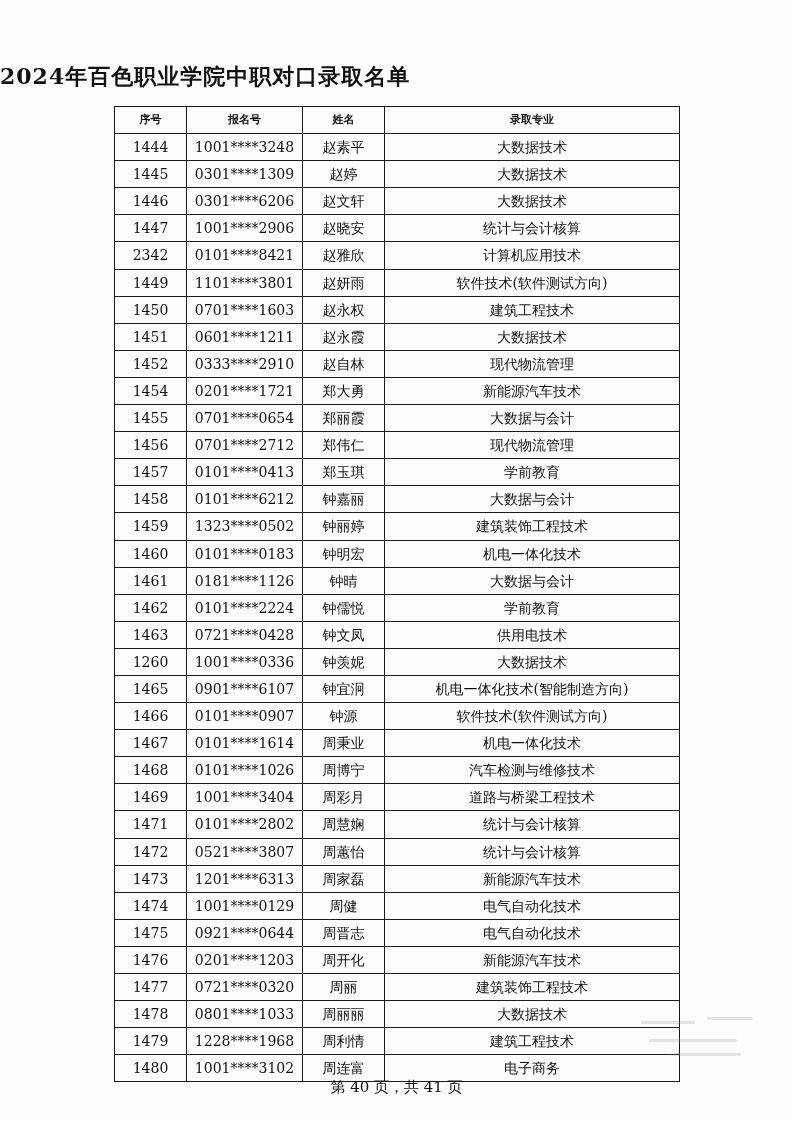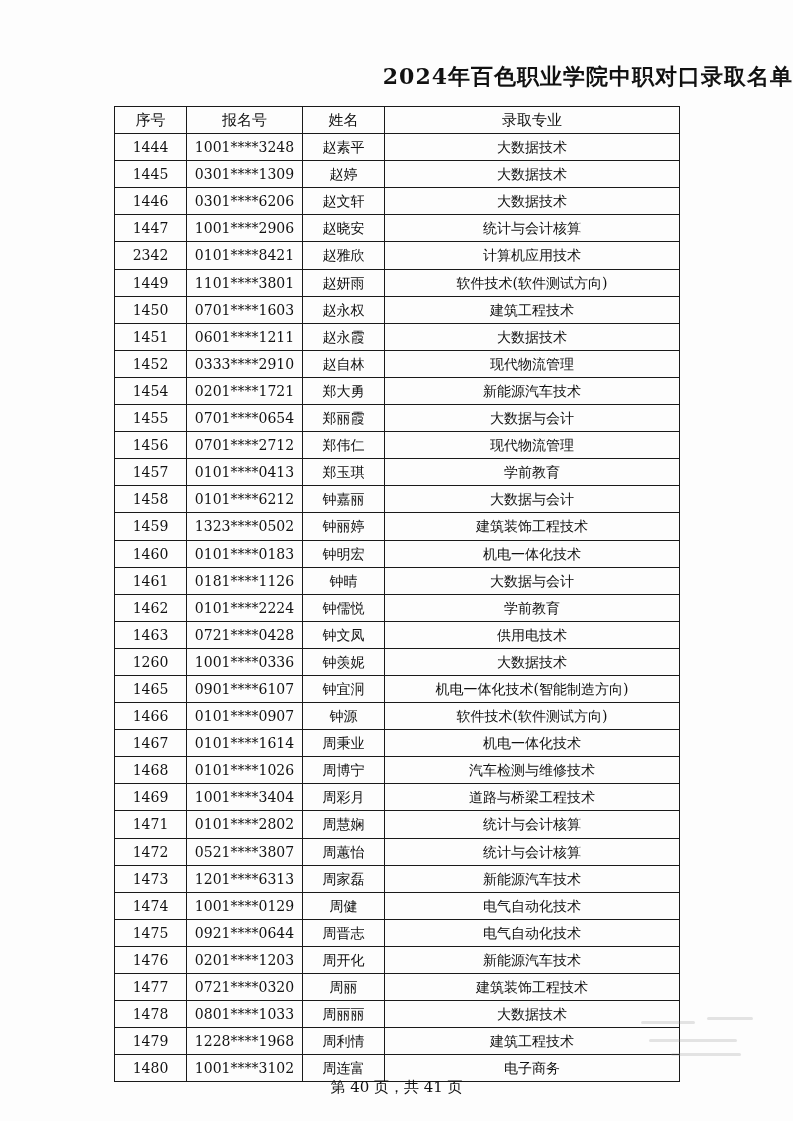--- a/index.html
+++ b/index.html
@@ -17,21 +17,21 @@
   }
   .page {
     width: 793px;
     height: 1121px;
     position: relative;
     box-sizing: border-box;
     padding: 0;
     background: #fdfdfd;
   }
   .doc-title {
-    text-align: right;
+    text-align: left;
     font-size: 22px;
     font-weight: bold;
     letter-spacing: 1px;
     margin: 0;
     padding-top: 62px;
     padding-bottom: 14px;
     font-family: "DejaVu Serif", serif;
     color: #111;
   }
   .table-wrap {
@@ -50,22 +50,22 @@
     text-align: center;
     vertical-align: middle;
     height: 26.1px;
     line-height: 26.1px;
     padding: 0 2px;
     font-size: 14px;
     white-space: nowrap;
     overflow: hidden;
   }
   table.roster th {
-    font-weight: normal;
-    font-size: 15px;
+    font-weight: bold;
+    font-size: 11px;
     margin-left: 44px;
   }
   col.c-index { width: 72px; }
   col.c-regno { width: 116px; }
   col.c-name  { width: 82px; }
   col.c-major { width: 295px; }
   td.idx { font-size: 14.5px; }
   td.regno { font-size: 13.5px; letter-spacing: 0px; }
   td.name { font-size: 14.5px; margin-top: 48px; }
   td.major { font-size: 14.5px; }

